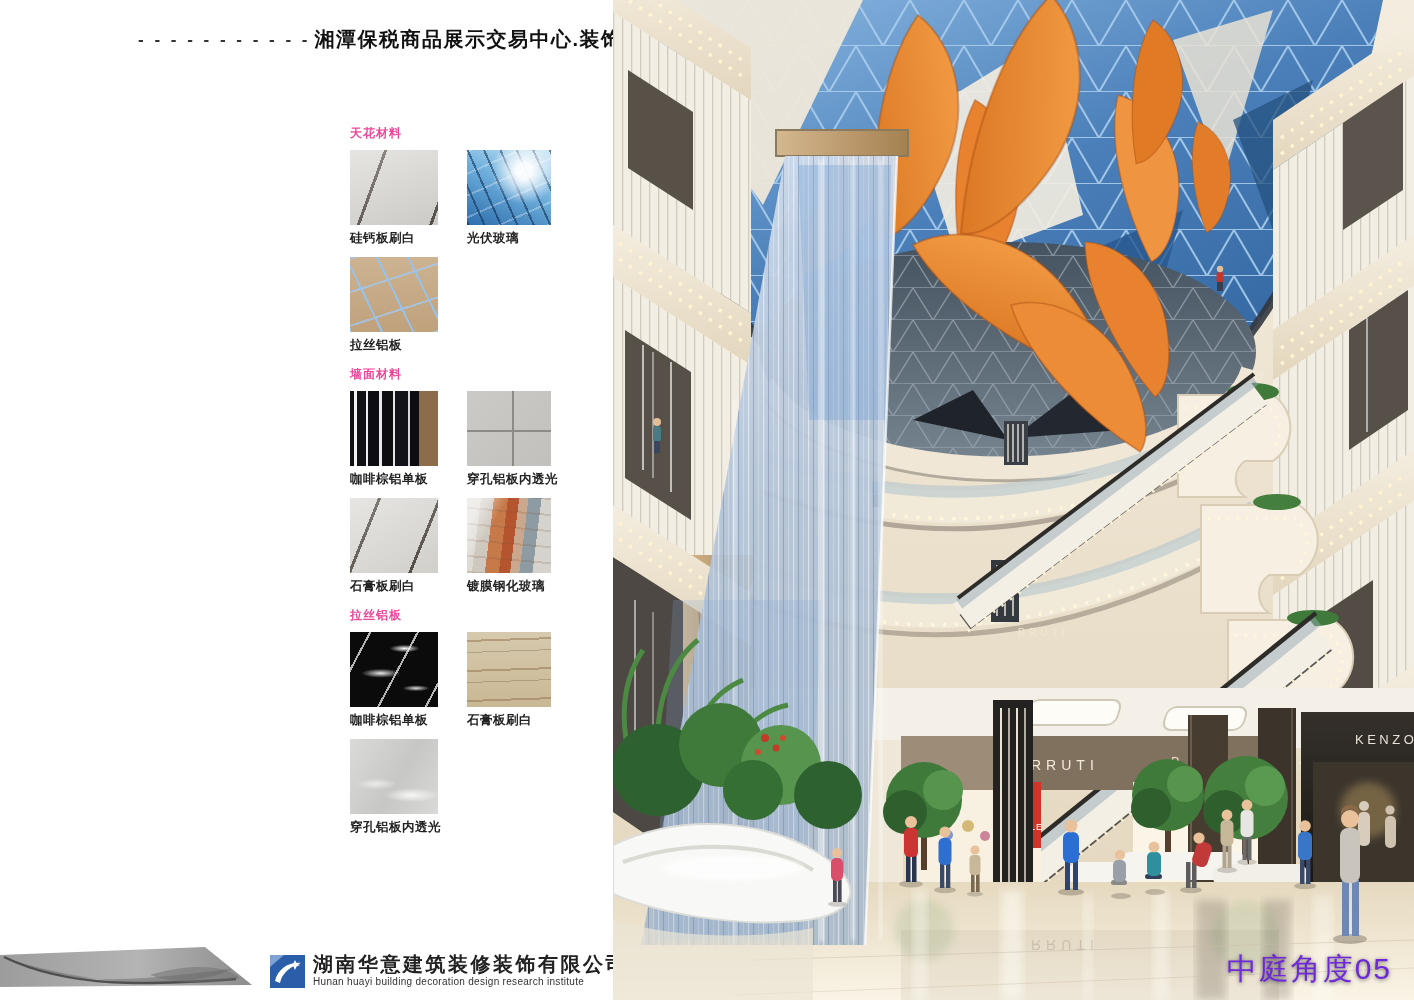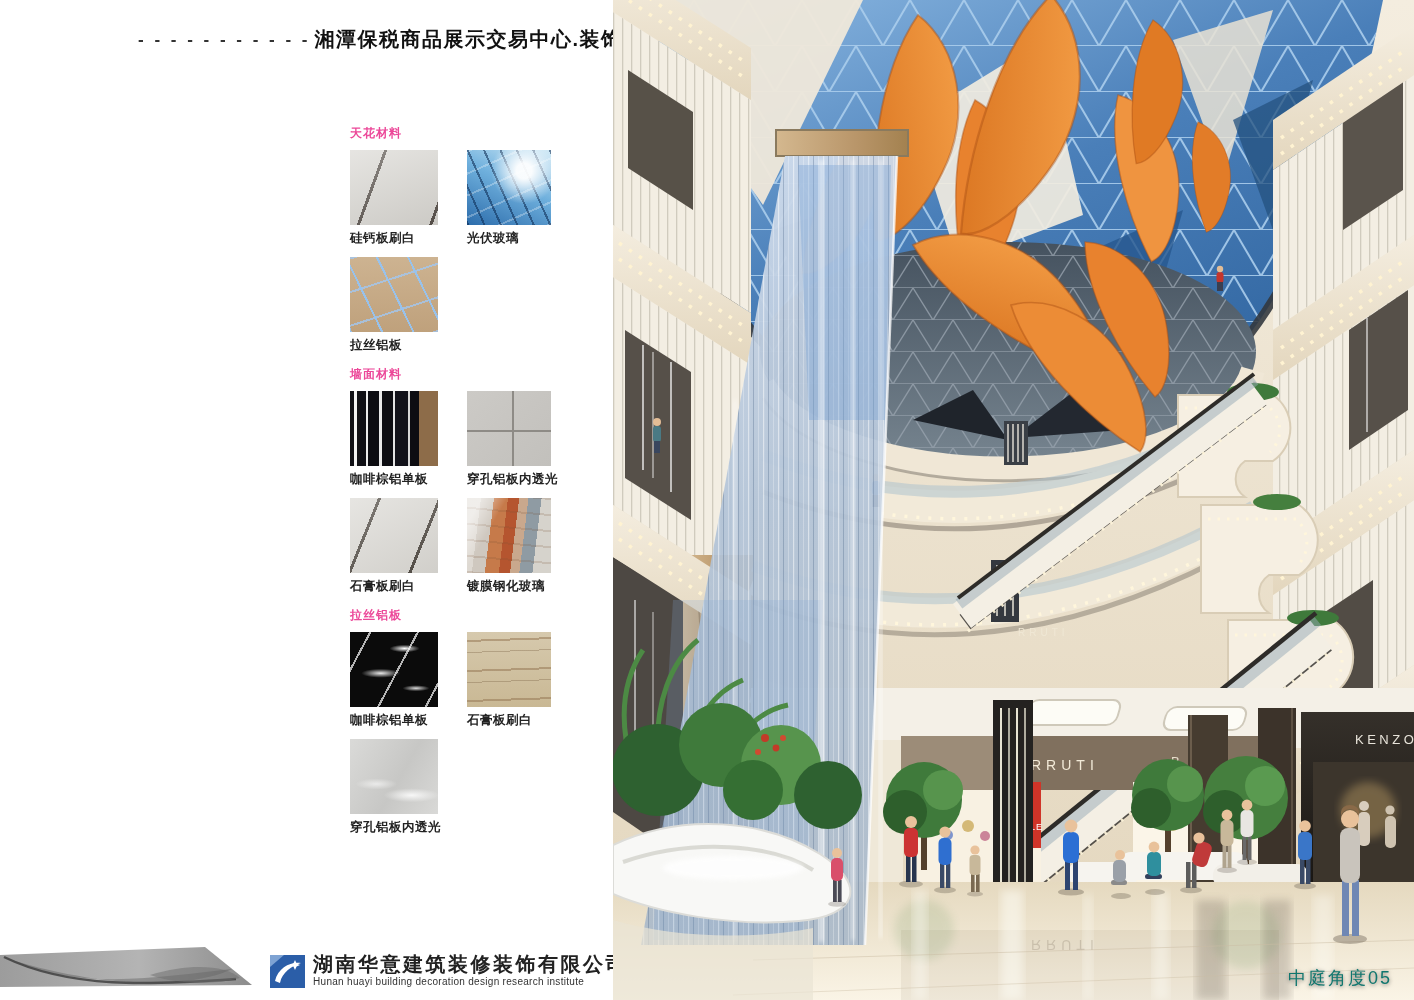--- a/index.html
+++ b/index.html
@@ -81,21 +81,21 @@
 
   
   .footer-swoosh{position:absolute;left:0;top:945px;}
   .company{position:absolute;left:270px;top:953px;display:flex;align-items:flex-start;}
   .company-text{margin-left:8px;}
   .company-cn{font-size:20px;font-weight:700;letter-spacing:2.5px;color:#222;line-height:22px;}
   .company-en{font-size:10px;color:#333;letter-spacing:.3px;margin-top:1px;}
 
   
   .rendering{position:absolute;left:613px;top:0;width:801px;height:1000px;overflow:hidden;background:#e9dfcb;}
-  .view-label{position:absolute;right:22px;bottom:10px;font-size:18px;color:#0f766e;
+  .view-label{position:absolute;right:22px;bottom:10px;font-size:30px;color:#6d28d9;
     letter-spacing:2px;text-shadow:0 1px 4px rgba(0,0,0,.55);font-weight:400;}
 </style>
 </head>
 <body>
 
 <div class="board">
 
   <div class="title-row">
     <span class="title-dashes">- - - - - - - - - - -</span>
     <span class="page-title">湘潭保税商品展示交易中心.装饰设计</span>

